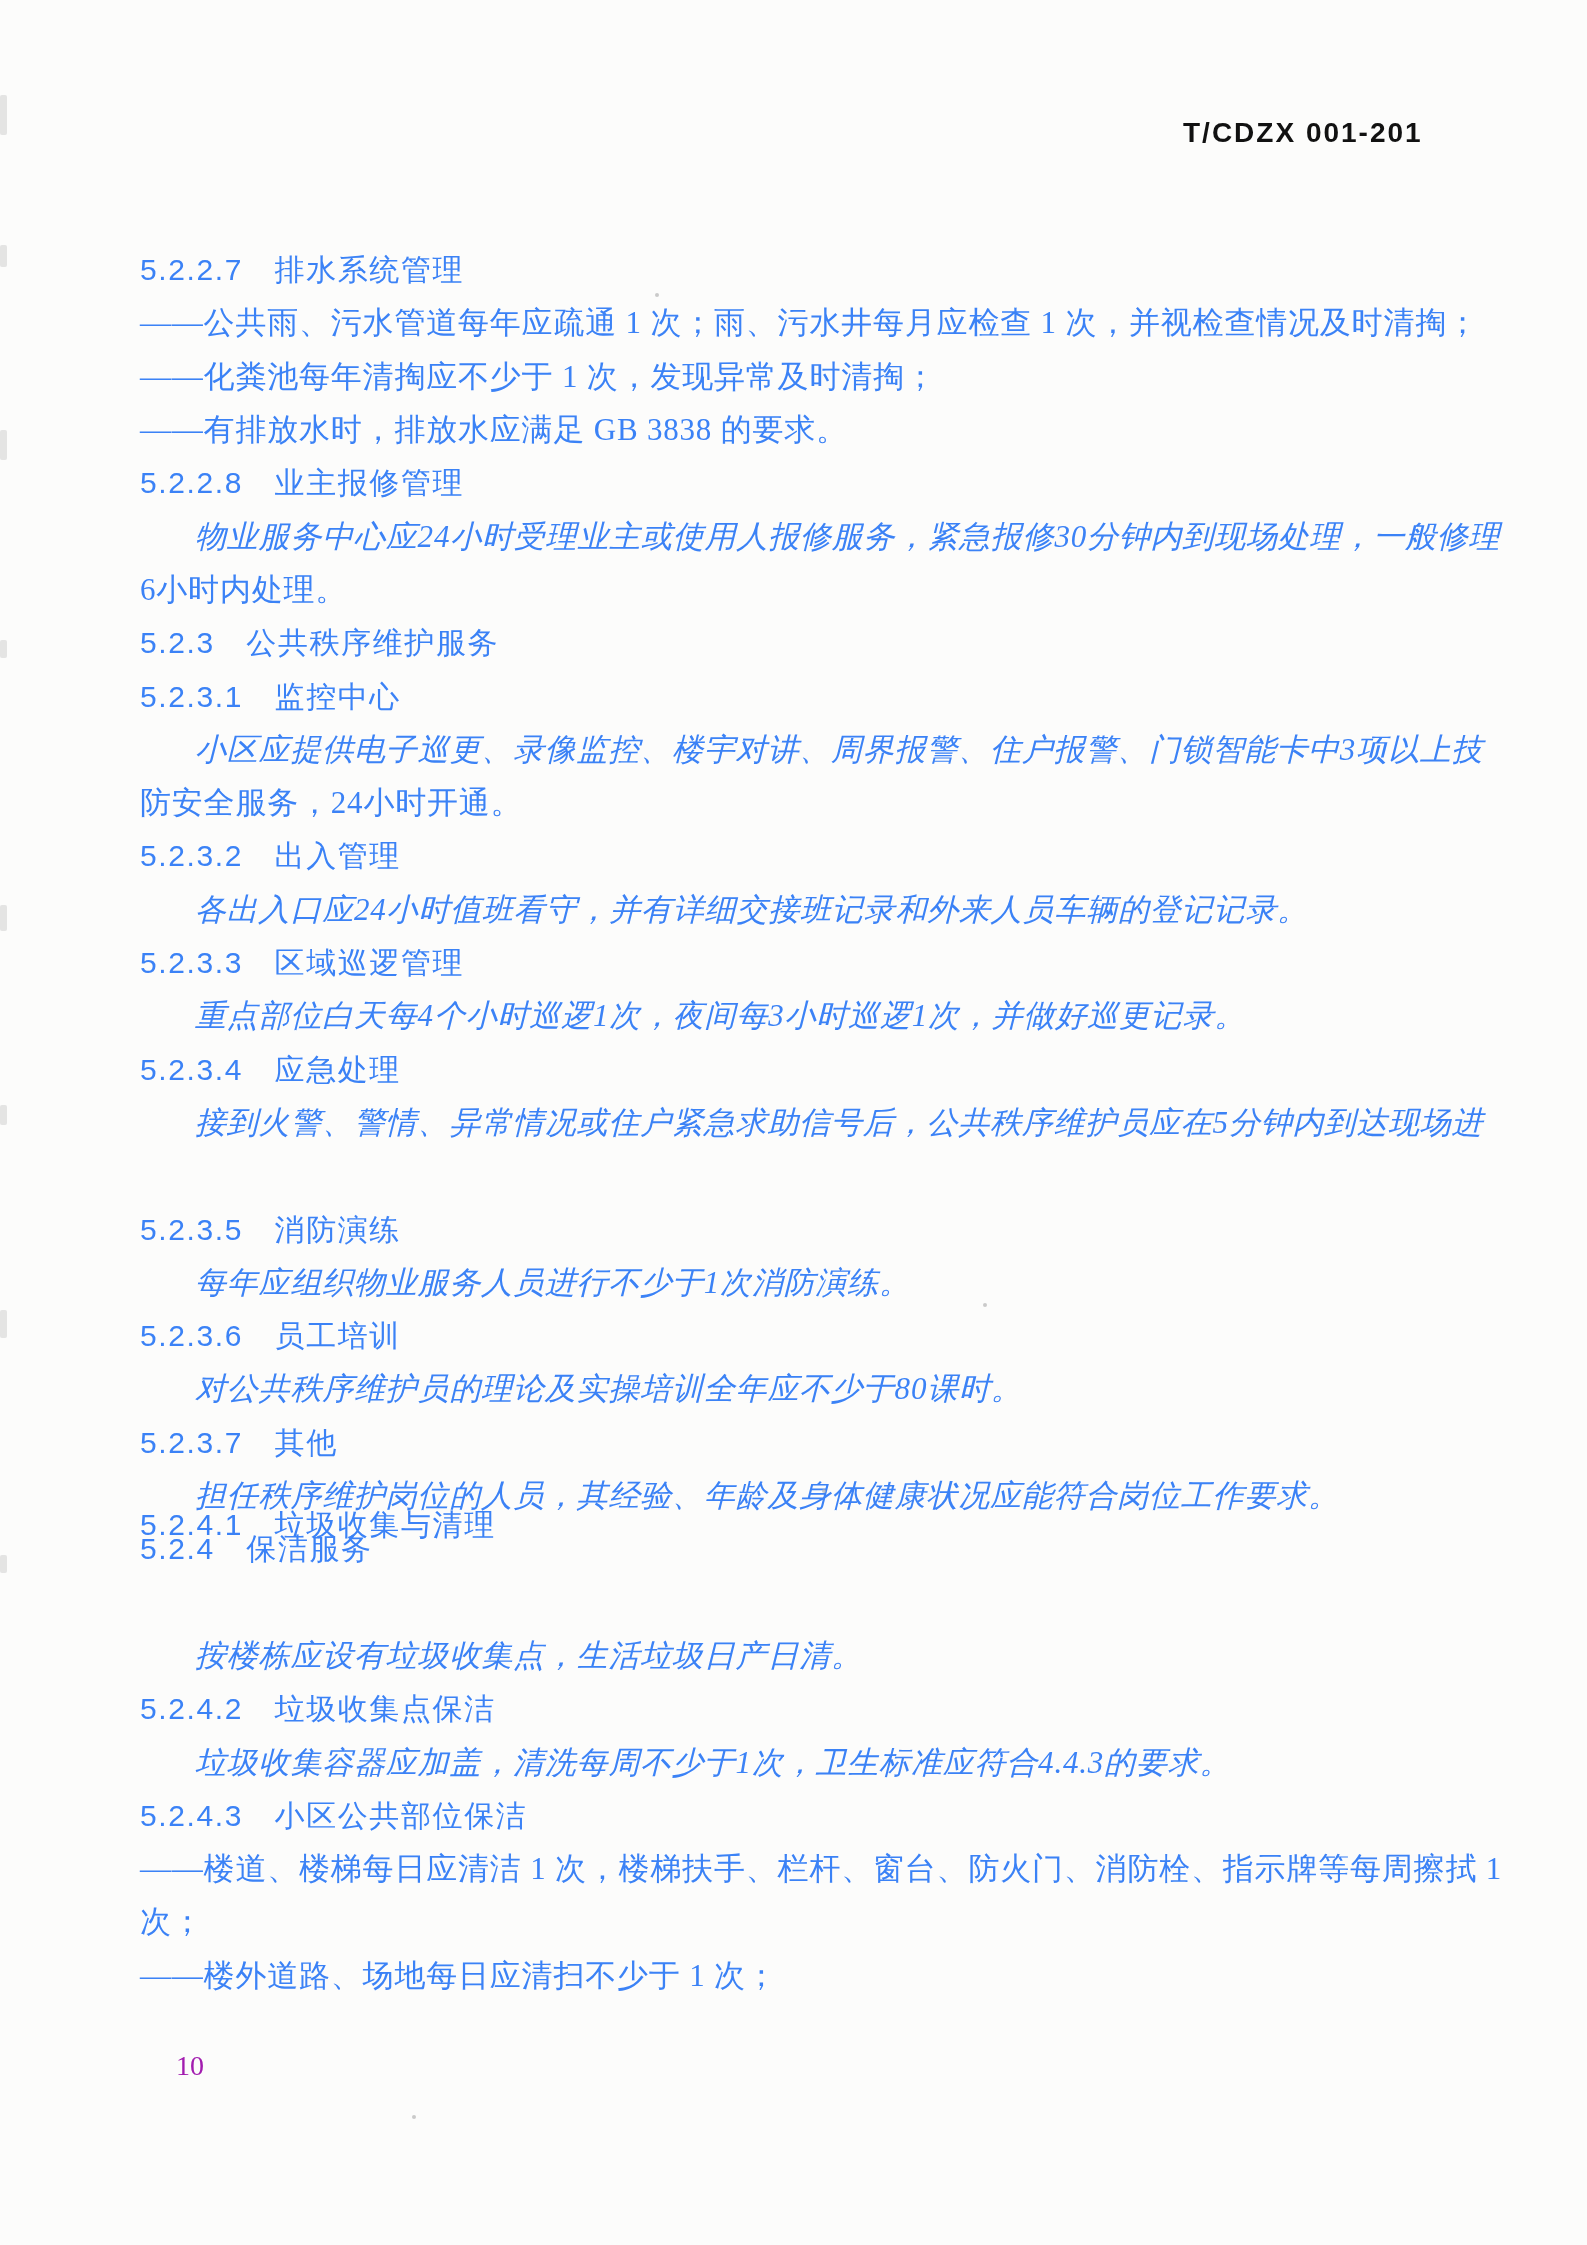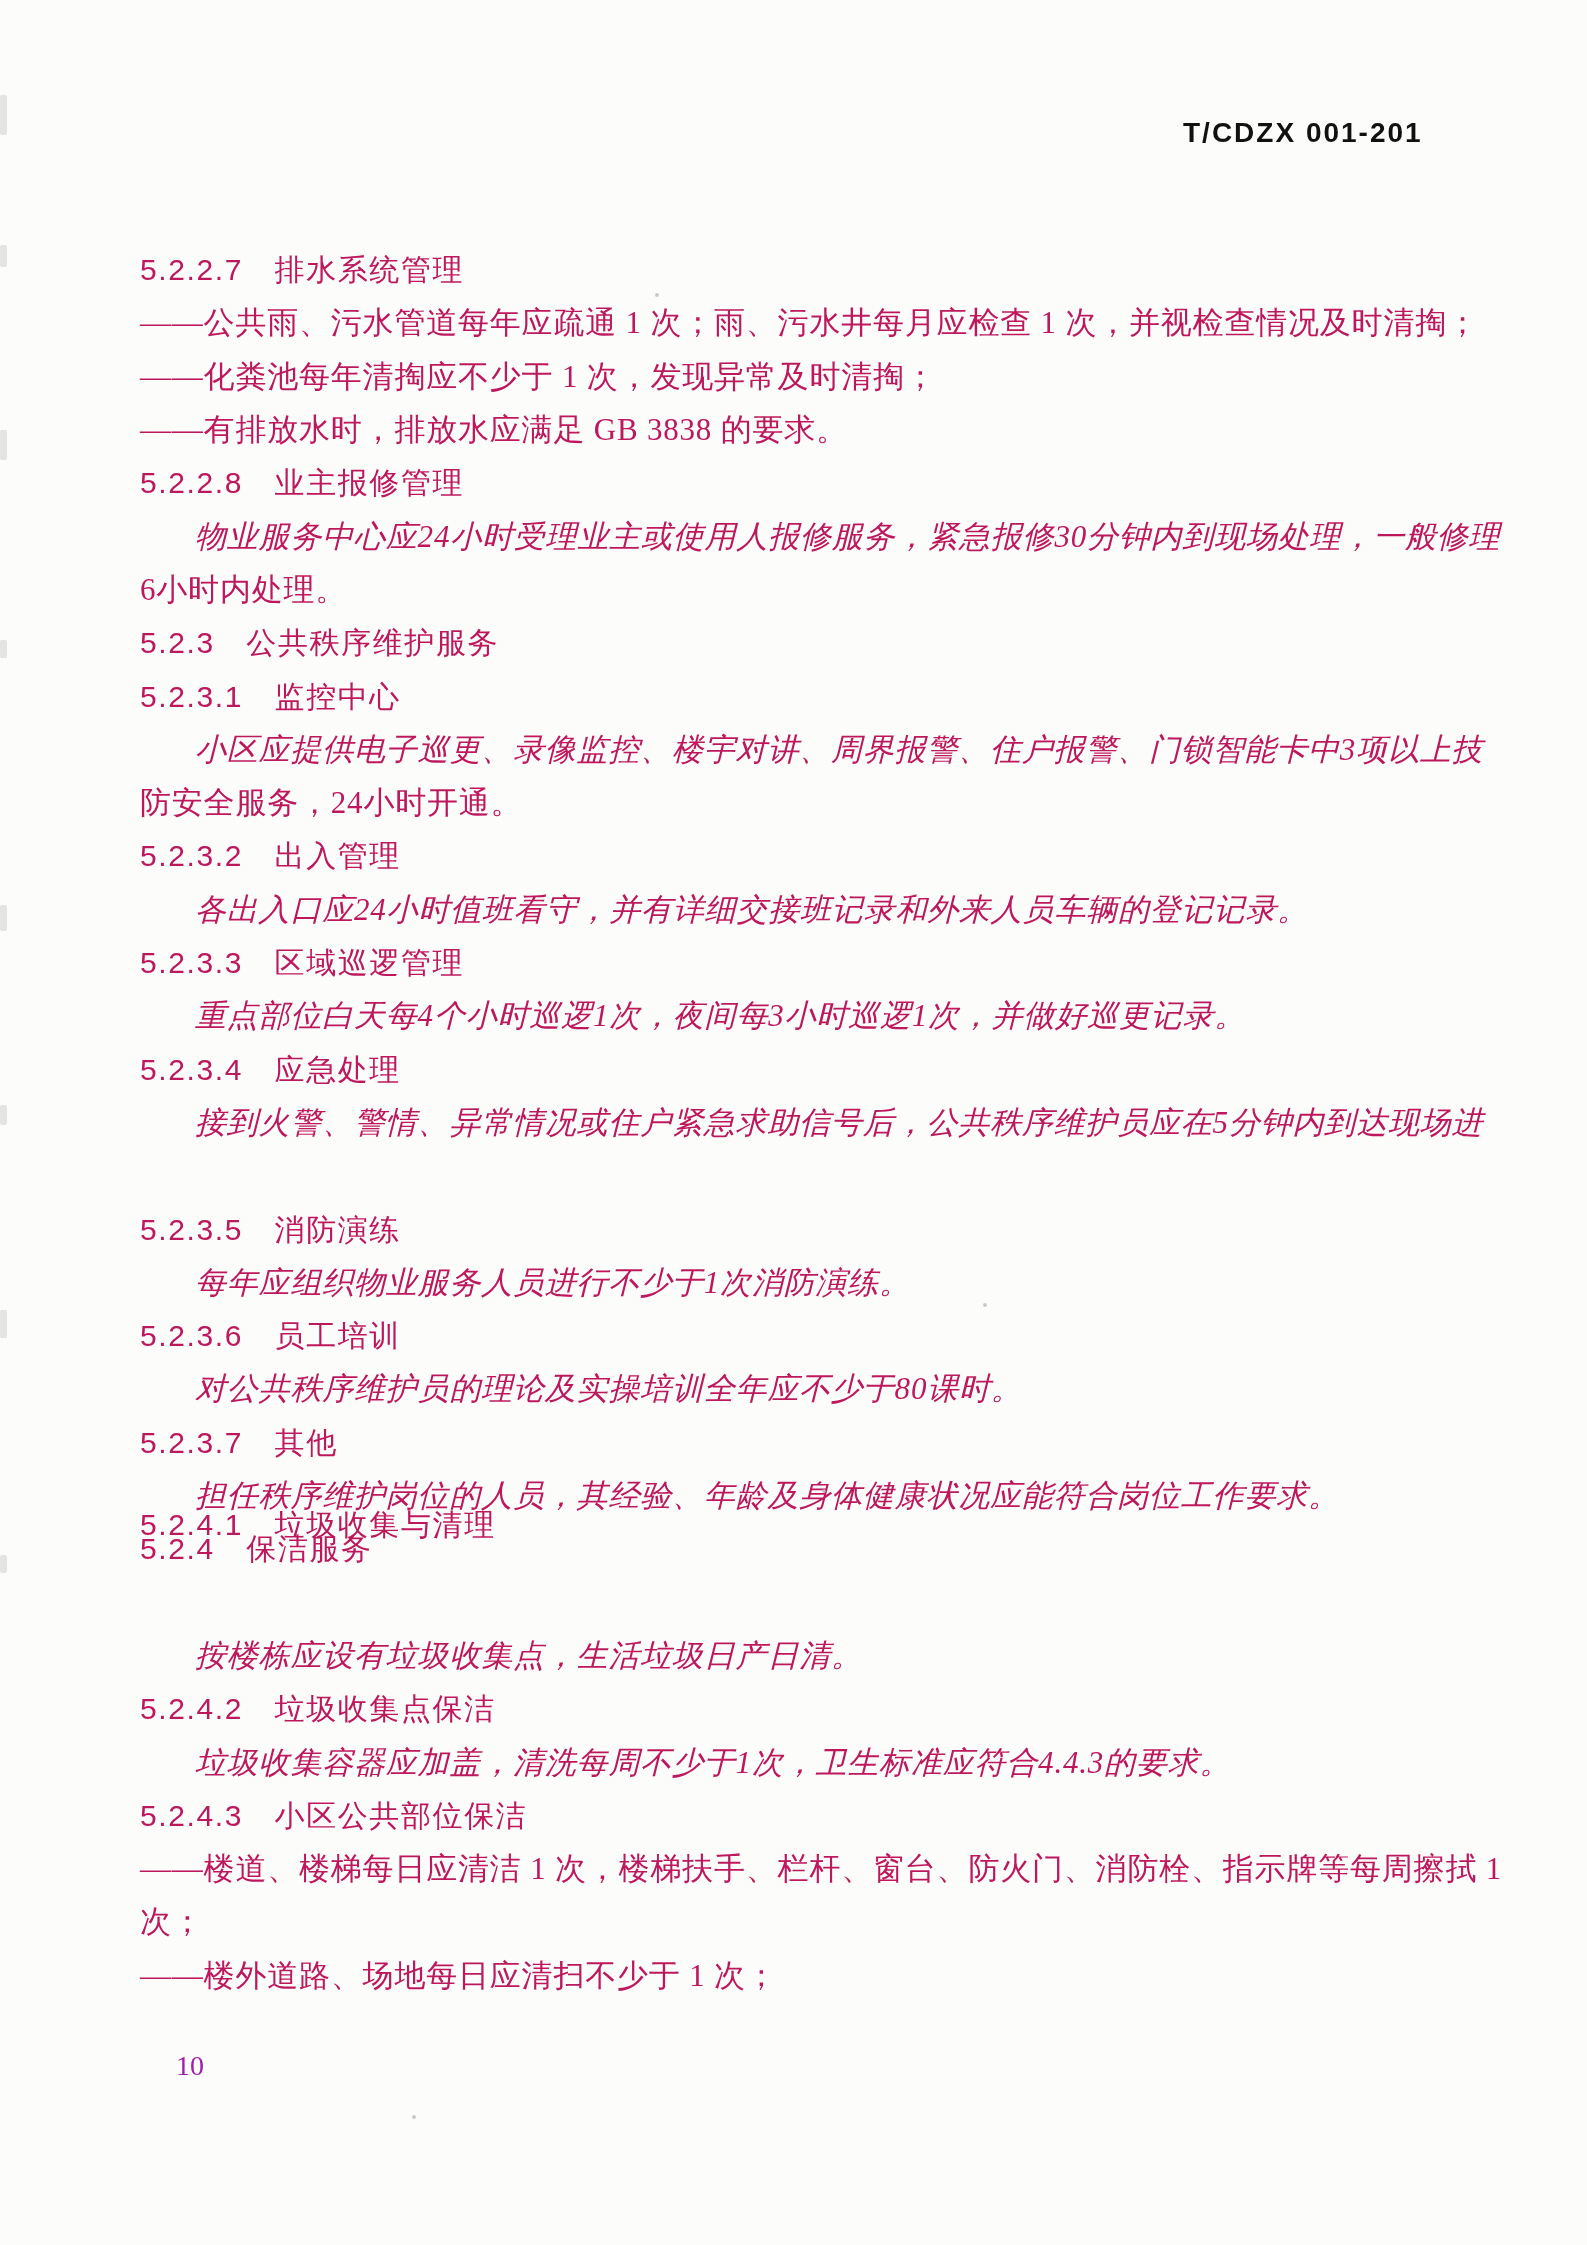--- a/index.html
+++ b/index.html
@@ -24,21 +24,21 @@
     margin-top:15px;
   }
   .ln{
     position:absolute;
     left:140px;
     width:1330px;
     font-size:31px;
     line-height:34px;
     letter-spacing:0.8px;
     white-space:nowrap;
-    color:#be185d;
+    color:#3b82f6;
   }
   .h{
     font-family:"Liberation Sans", sans-serif;
     font-weight:500;
     font-size:30px;
     letter-spacing:1.6px;
   }
   .p{ padding-left:55px;font-style:italic; }
   .c{ }
   .d{ }

